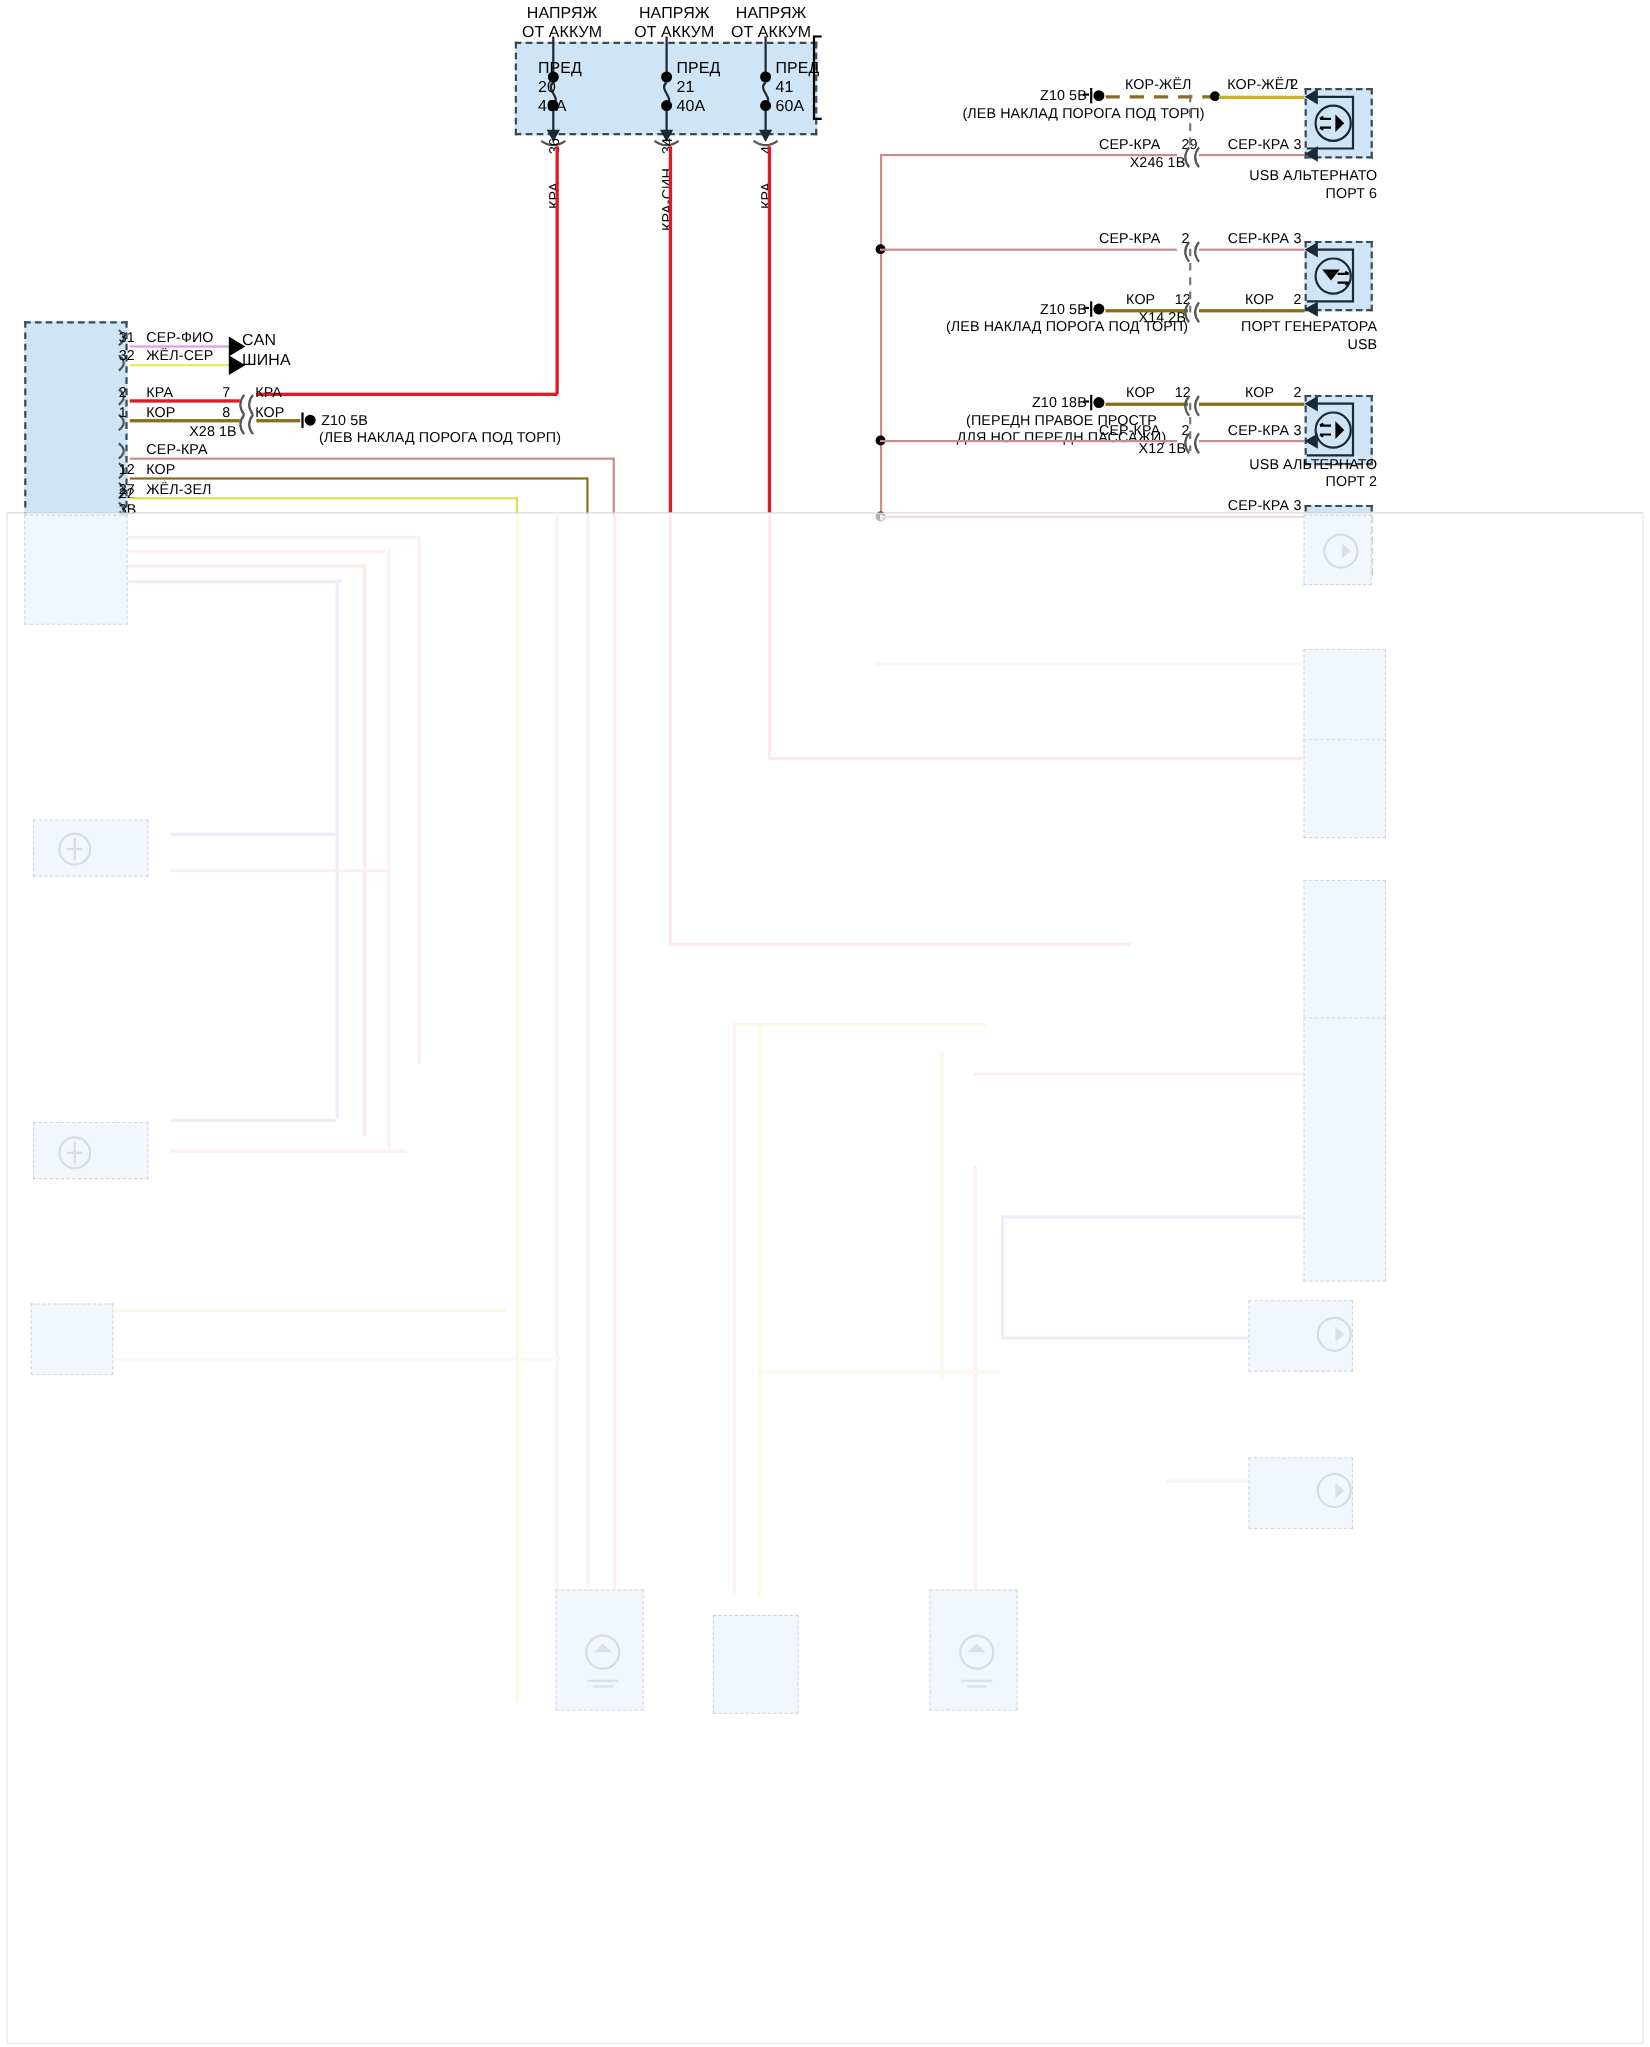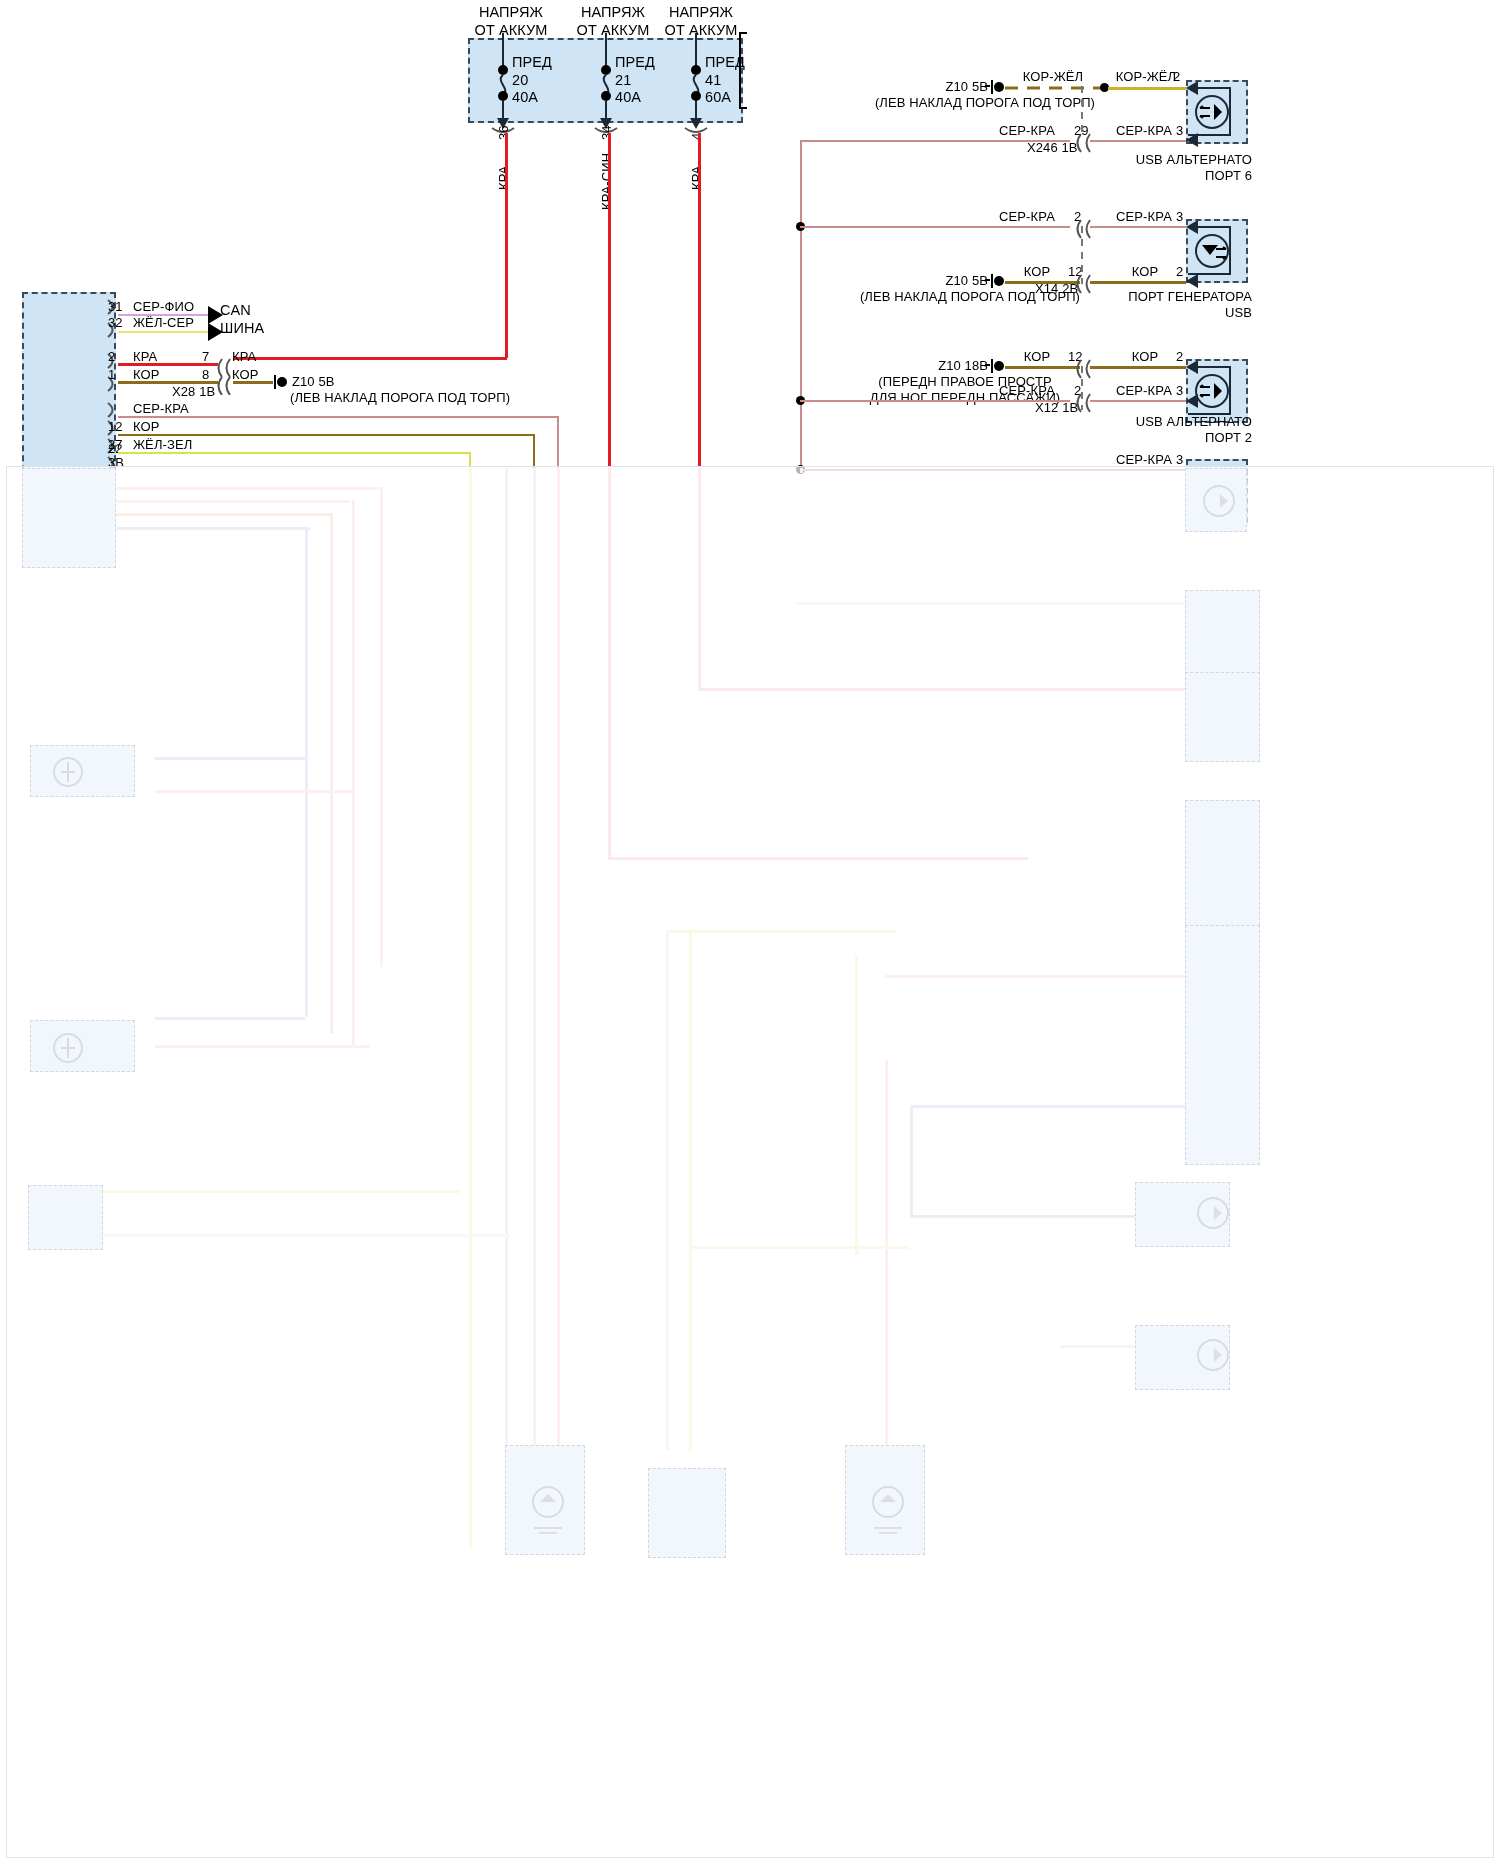--- a/index.html
+++ b/index.html
@@ -119,21 +119,21 @@
   </svg>
 
   <svg width="70" height="90" style="position:absolute;left:475px;top:33px;">
     <line x1="28" y1="0" x2="28" y2="36" stroke="#1b2836" stroke-width="2"></line>
     <circle cx="28" cy="37" r="5" fill="#000"></circle>
     <path d="M28,42 C20,48 36,56 28,62" fill="none" stroke="#1b2836" stroke-width="2"></path>
     <circle cx="28" cy="63" r="5" fill="#000"></circle>
     <line x1="28" y1="68" x2="28" y2="88" stroke="#1b2836" stroke-width="2"></line>
   </svg>
   <div class="arrowD" style="left:497px; top:118px;"></div>
-  <div class="lbl" style="left:512px; top:54px;"><span>ПРЕД</span>
+  <div class="lbl" style="left:489px; top:54px;"><span>ПРЕД</span>
 <span>20</span>
 <span>40A</span></div>
 
   <svg width="70" height="90" style="position:absolute;left:578px;top:33px;">
     <line x1="28" y1="0" x2="28" y2="36" stroke="#1b2836" stroke-width="2"></line>
     <circle cx="28" cy="37" r="5" fill="#000"></circle>
     <path d="M28,42 C20,48 36,56 28,62" fill="none" stroke="#1b2836" stroke-width="2"></path>
     <circle cx="28" cy="63" r="5" fill="#000"></circle>
     <line x1="28" y1="68" x2="28" y2="88" stroke="#1b2836" stroke-width="2"></line>
   </svg>

